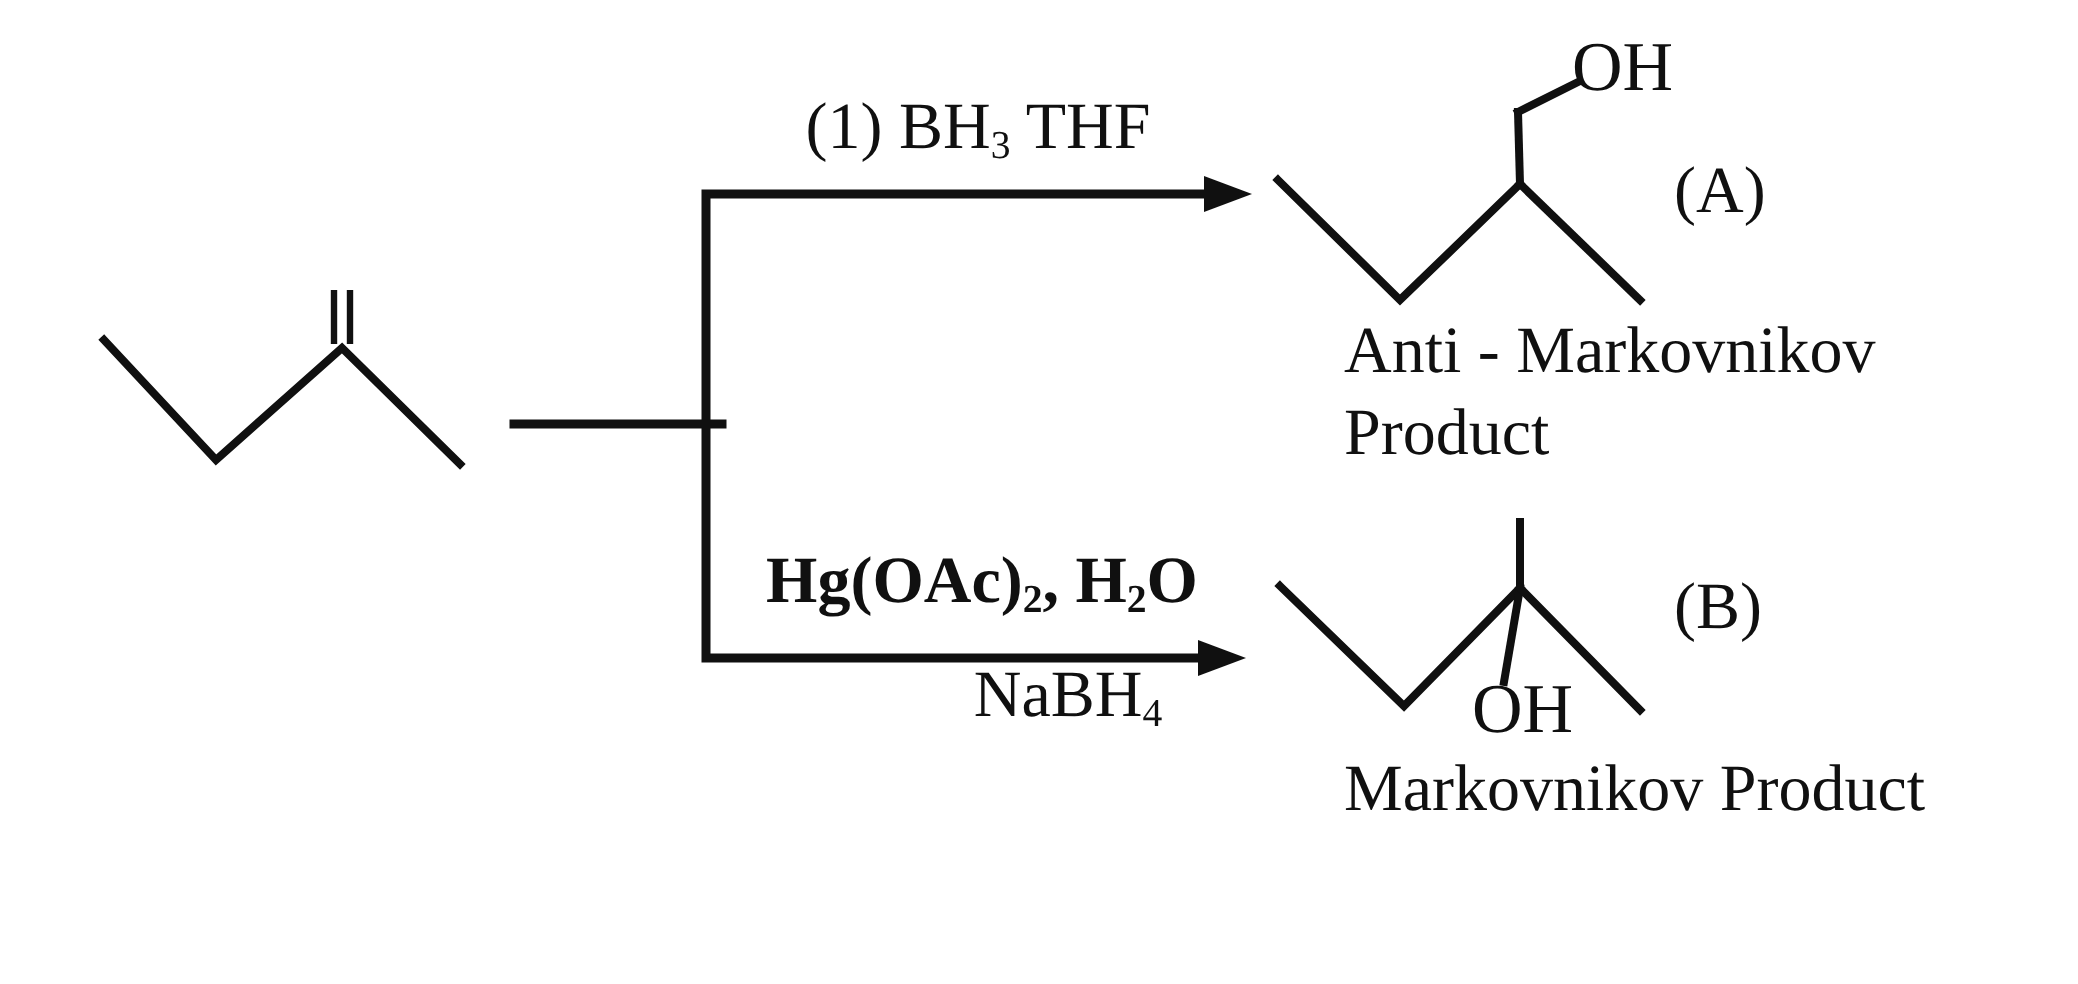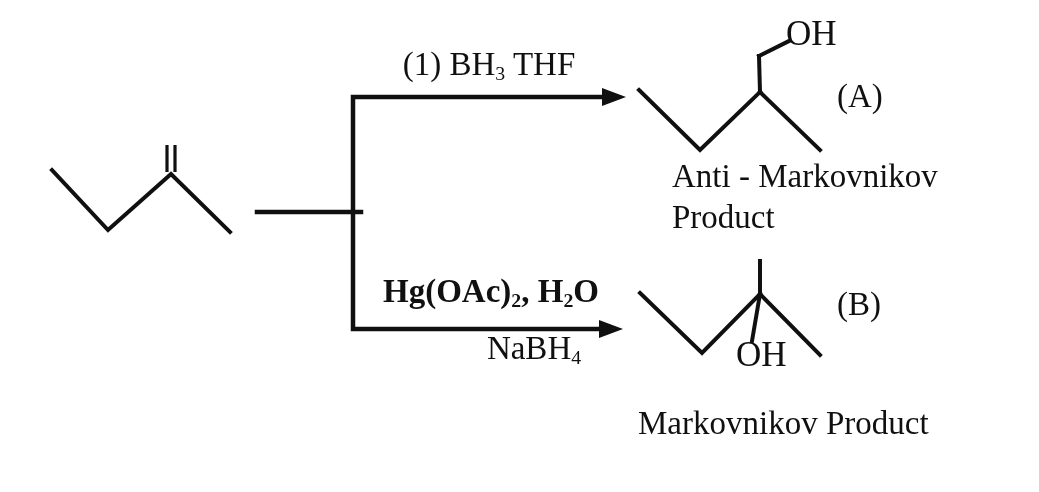--- a/index.html
+++ b/index.html
@@ -86,15 +86,15 @@
   <div class="txt ctr" style="left:491px;top:275px;font-weight:bold;"><span>Hg(OAc)</span><span class="sb">2</span><span>, H</span><span class="sb">2</span><span>O</span></div>
   <div class="txt ctr" style="left:486px;top:332px;margin-left:48px;"><span>NaBH</span><span class="sb">4</span></div>
 
   <div class="txt oh" style="left:786px;top:16px;">OH</div>
   <div class="txt" style="left:837px;top:80px;">(A)</div>
   <div class="txt" style="left:672px;top:160px;">Anti - Markovnikov</div>
   <div class="txt" style="left:672px;top:201px;">Product</div>
 
   <div class="txt oh" style="left:736px;top:337px;">OH</div>
   <div class="txt" style="left:837px;top:288px;">(B)</div>
-  <div class="txt" style="left:638px;top:379px;margin-top:28px;">Markovnikov Product</div>
+  <div class="txt" style="left:672px;top:379px;">Markovnikov Product</div>
 
 </div>
 
 </body></html>

